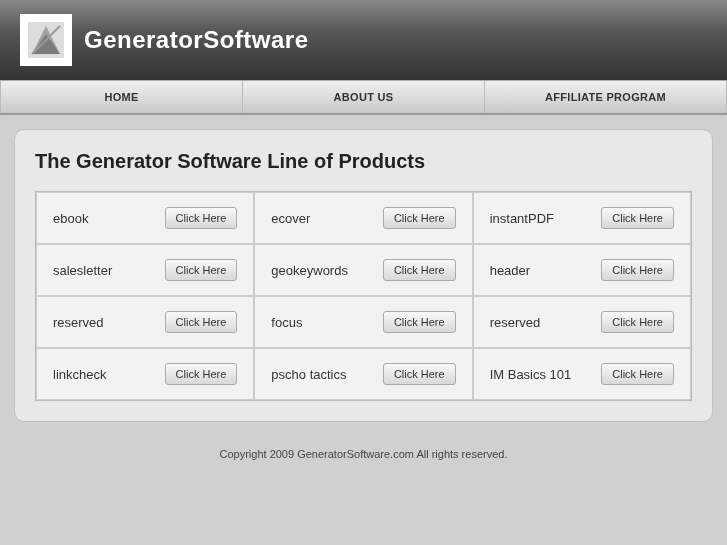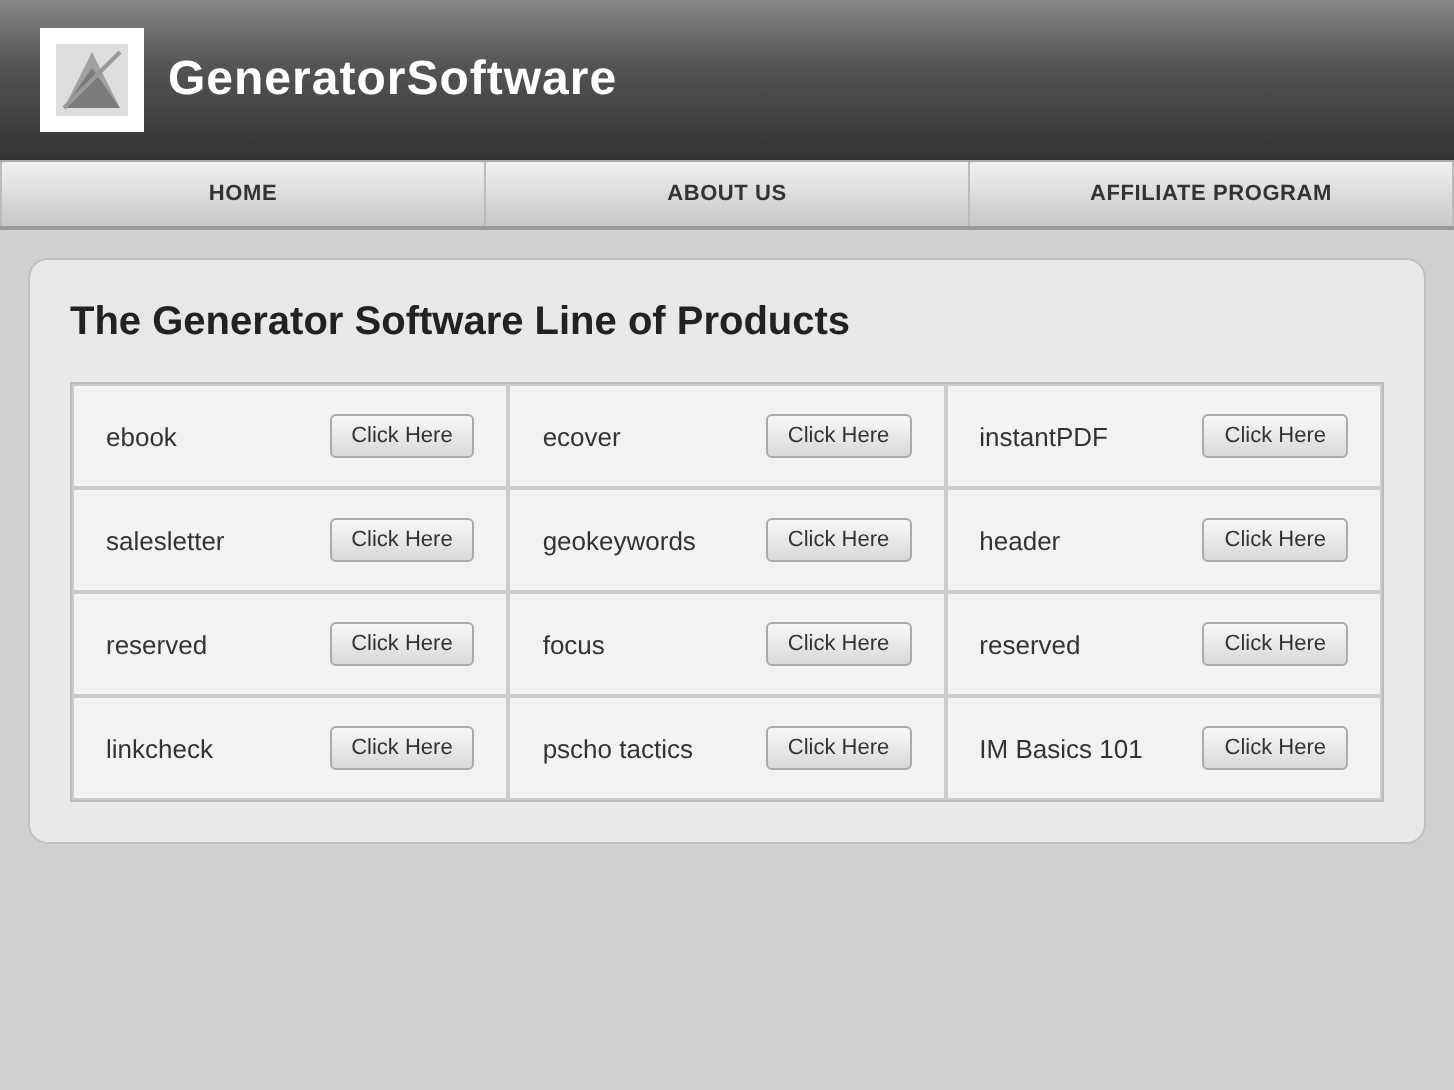--- a/index.html
+++ b/index.html
@@ -195,13 +195,14 @@
       <button class="click-btn">Click Here</button>
     </div>
     <div class="product-cell">
       <span class="product-name">IM Basics 101</span>
       <button class="click-btn">Click Here</button>
     </div>
   </div>
 </main>
 
 <footer class="site-footer">
+  <div>Copyright 2009 GeneratorSoftware.com All rights reserved.</div>
 </footer>
 
 </body></html>

